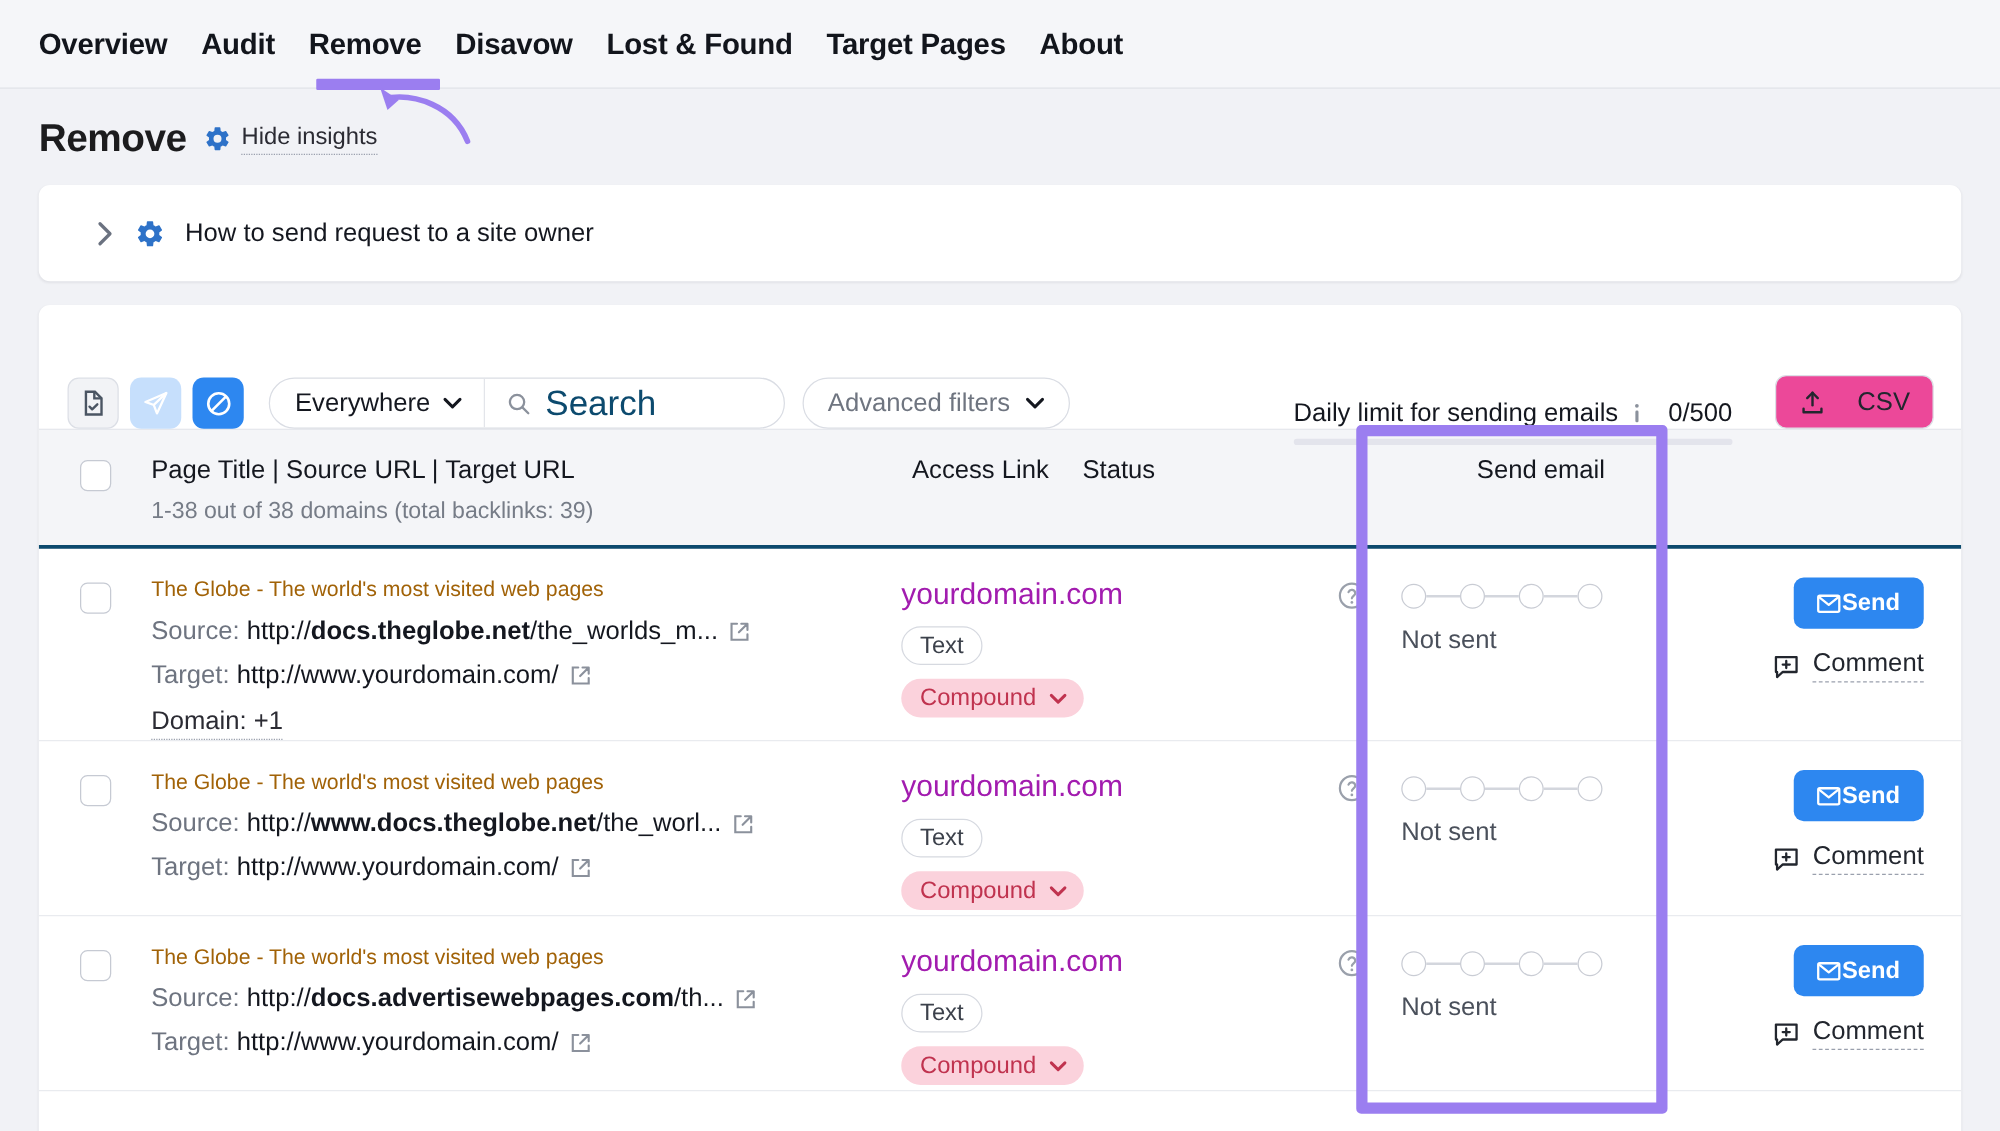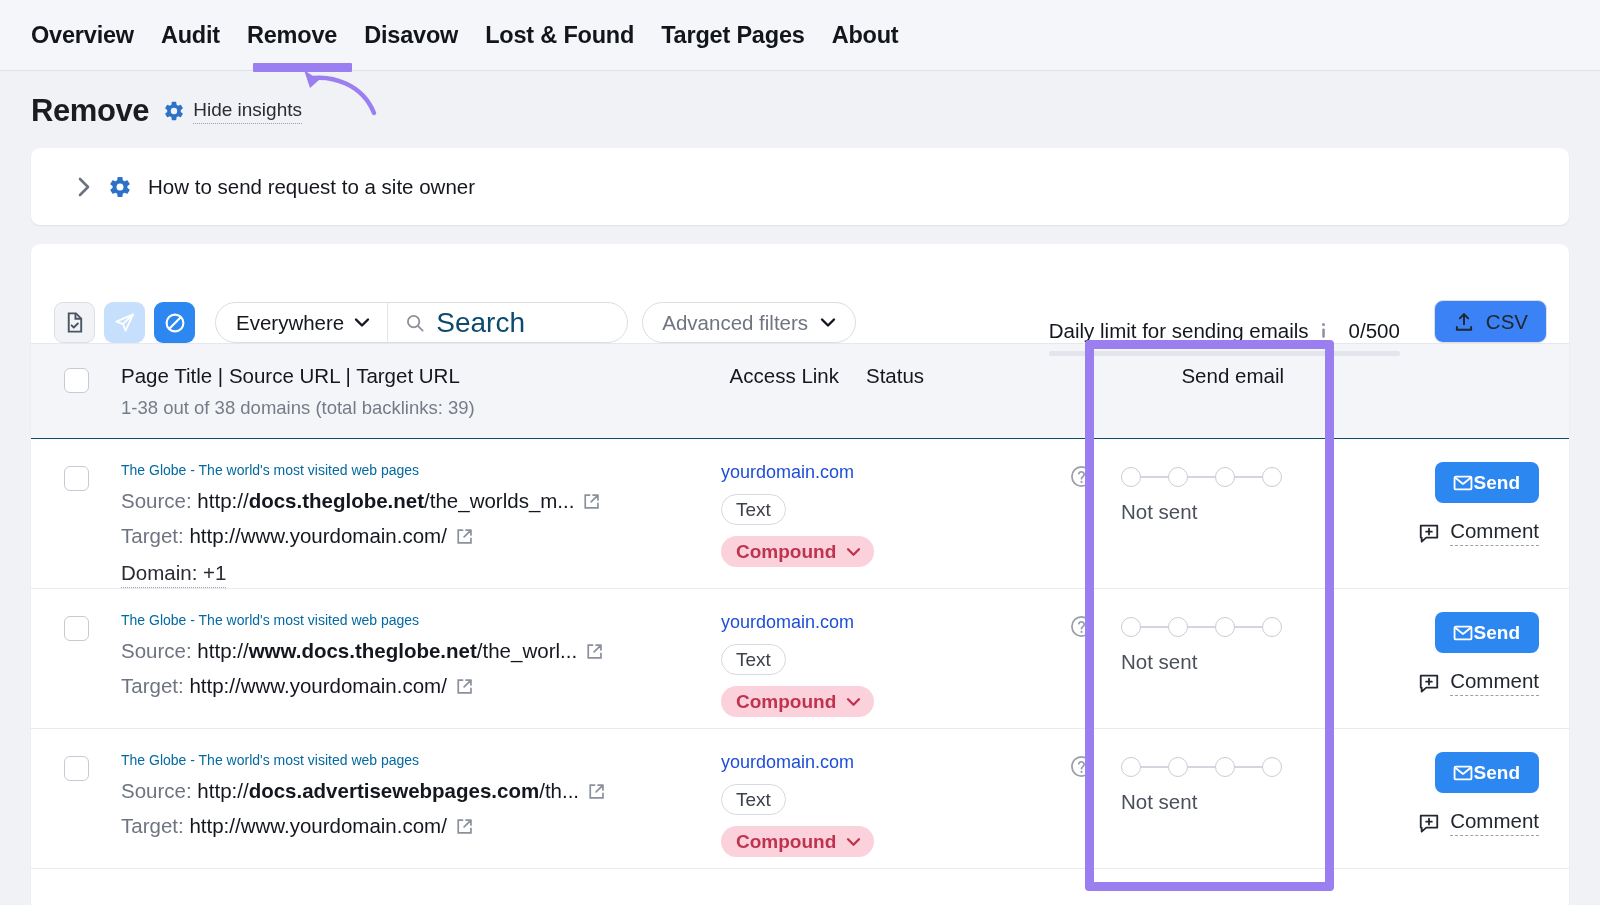--- a/index.html
+++ b/index.html
@@ -131,34 +131,34 @@
   .limitrow { display: flex; align-items: center; gap: 11px; }
   .limit-label { font-size: 20.5px; color: #14171f; white-space: nowrap; }
   .limit-count { font-size: 20.5px; color: #14171f; margin-left: 11px; }
   .limitbar {
     position: absolute; left: 0; right: 16px; bottom: -13px;
     height: 5px; border-radius: 3px; background: #e3e4ec;
   }
   .csvbtn {
     margin-left: 18px;
     height: 43px;
-    display: flex; align-items: center; gap: 11px;
+    display: flex; align-items: center; gap: 25px;
     padding: 0 18px;
     border: 1px solid #dcdfe6; border-radius: 9px;
-    background: #3b82f6;
+    background: #ec4899;
     font-size: 20.5px; color: #22262e;
     cursor: pointer;
     margin-top: 20px;
   }
 
   
   .thead {
     background: #f4f5f8;
     border-top: 1px solid #e6e8ed;
-    border-bottom: 1px solid #0c4a6e;
+    border-bottom: 3px solid #0c4a6e;
     height: 96px;
     display: flex; align-items: flex-start;
     padding-top: 20px;
   }
   .cb {
     width: 25px; height: 25px;
     border: 1.6px solid #c6cad3; border-radius: 6px;
     background: #fff; flex: 0 0 auto; cursor: pointer;
   }
   .col-check { width: 90px; display: flex; justify-content: center; padding-top: 4px; flex:0 0 auto;}
@@ -170,44 +170,44 @@
 
   .th { font-size: 20.5px; color: #14171f; }
   .thsub { font-size: 18.5px; color: #767c87; margin-top: 9px; }
 
   .trow {
     display: flex; align-items: flex-start;
     border-bottom: 1px solid #e9ebef;
     padding-top: 23px;
     min-height: 140px;
   }
-  .r-title { font-size: 14px; color: #0369a1; }
+  .r-title { font-size: 17px; color: #a16207; }
   .r-line  { font-size: 20.5px; color: #14171f; margin-top: 11px;
              display: flex; align-items: center; gap: 8px; }
   .r-lbl   { color: #6e7480; }
   .b       { font-weight: bold; }
   .r-domain {
     margin-top: 13px; font-size: 20.5px; color: #2b2b33;
     border-bottom: 1px dotted #9aa0ad; display: inline-block;
     padding-bottom: 2px; cursor: pointer;
   }
-  .anchor-host { font-size: 18px; color: #1d4ed8; }
+  .anchor-host { font-size: 24px; color: #a21caf; }
   .tag-text {
     margin-top: 11px;
     display: inline-flex; align-items: center;
     height: 31px; padding: 0 14px;
     border: 1px solid #d6d9e0; border-radius: 16px;
     font-size: 19px; color: #3c414b; background: #fff;
   }
   .tag-compound {
     margin-top: 11px;
     display: inline-flex; align-items: center; gap: 10px;
     height: 31px; padding: 0 13px 0 15px;
     border-radius: 16px; background: #fbd2dc;
-    font-size: 19px; color: #c0334f; font-weight: bold;
+    font-size: 19px; color: #c0334f; font-weight: normal;
     cursor: pointer;
   }
   .qmark { display:inline-block; margin-top: 2px; }
 
   .stepper { display: flex; align-items: center; margin-top: 5px; }
   .dot { width: 20px; height: 20px; border-radius: 50%;
          border: 1.6px solid #c9ccd4; background: #fff; flex:0 0 auto; }
   .bar { width: 27px; height: 1.6px; background: #d3d6dd; flex:0 0 auto; }
   .notsent { font-size: 20.5px; color: #4a505b; margin-top: 13px; }
 

